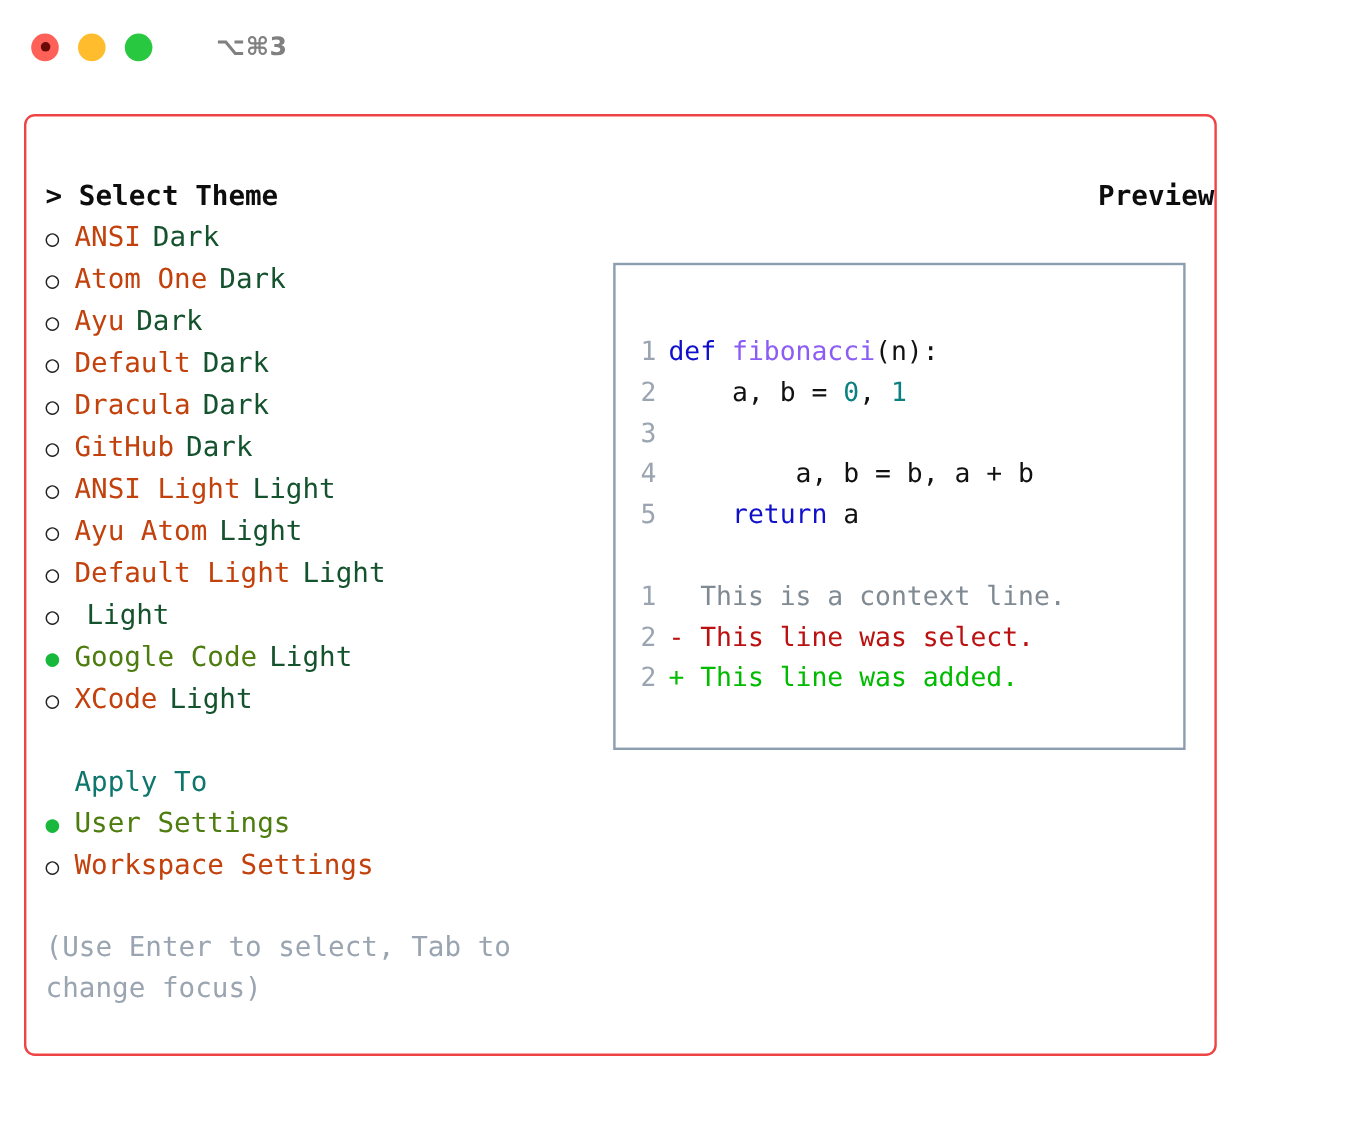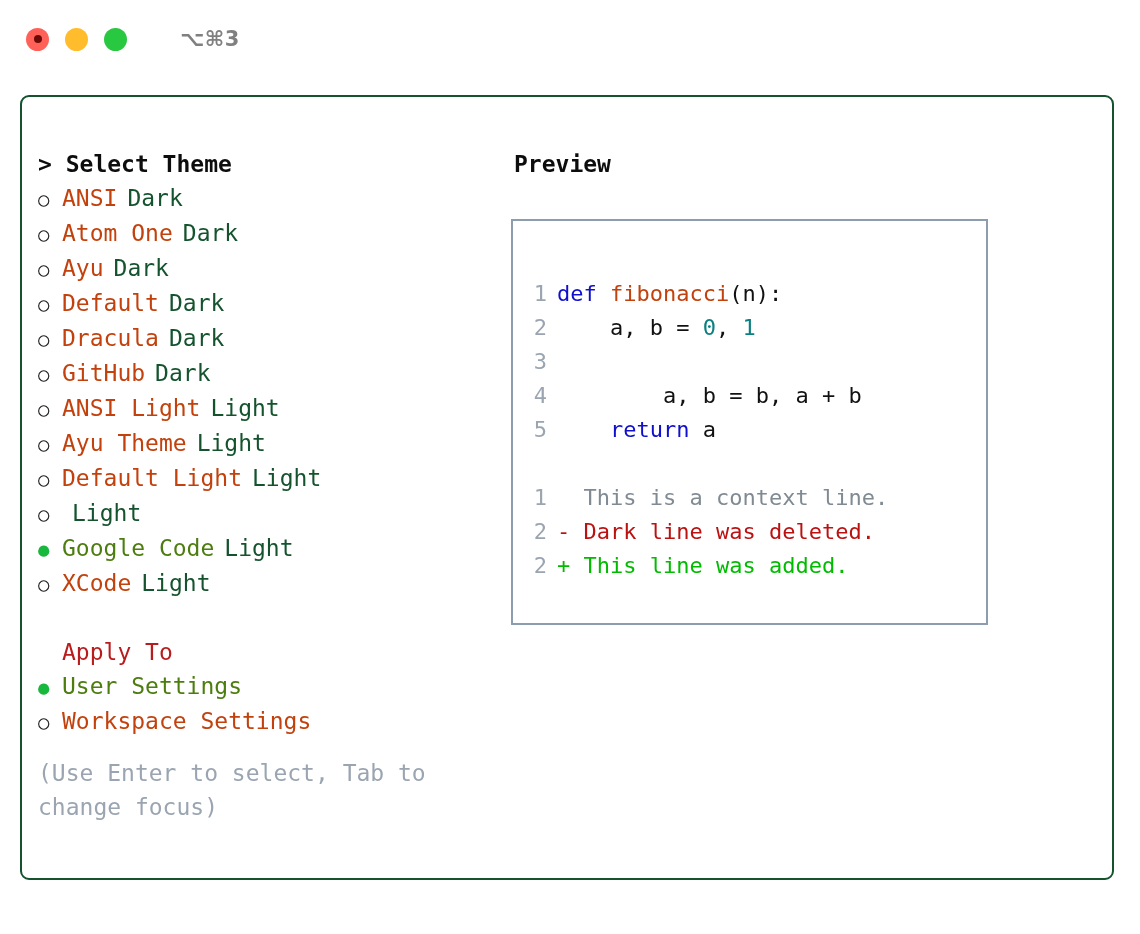--- a/index.html
+++ b/index.html
@@ -51,22 +51,22 @@
     font-weight: bold;
     color: #808080;
     letter-spacing: 0.5px;
     font-family: "DejaVu Sans", sans-serif;
   }
 
   
   .panel {
     position: absolute;
     left: 20px; top: 95px;
-    width: 1094px; height: 785px;
-    border: 2px solid #14532d;
+    width: 994px; height: 785px;
+    border: 2px solid #ef4444;
     border-radius: 9px;
     background: #ffffff;
   }
 
   .panel-inner {
     position: absolute;
     left: 0; top: 0;
     width: 100%; height: 100%;
     display: flex;
   }
@@ -77,21 +77,21 @@
     padding: 50px 0 0 16px;
   }
 
   .section-title {
     font-size: 23px;
     font-weight: bold;
     color: #0d0d0d;
     line-height: 34px;
     white-space: pre;
   }
-  .section-title.plain { font-weight: normal; color: #b91c1c; }
+  .section-title.plain { font-weight: normal; color: #0f766e; }
 
   .opt-list { margin: 0; }
   .opt {
     display: flex;
     align-items: baseline;
     font-size: 23px;
     line-height: 34px;
     white-space: pre;
   }
   .marker {
@@ -102,38 +102,39 @@
     line-height: 34px;
   }
   .marker.sel { color: #18b83c; }
   .opt-name { color: #c2410c; }
   .opt.selected .opt-name { color: #4d7c0f; }
   .opt-kind { color: #14532d; margin-left: 10px; }
 
   .spacer-block { height: 34px; }
 
   .hint {
-    margin-top: 17px;
+    margin-top: 34px;
     font-size: 23px;
     line-height: 34px;
     color: #9aa5b1;
     width: 410px;
   }
 
   
   .right-col {
     flex: 1;
     padding: 50px 0 0 9px;
   }
   .preview-label {
     font-size: 23px;
     font-weight: bold;
     color: #0d0d0d;
     line-height: 34px;
     margin-left: 3px;
+    text-align: right;
   }
 
   .code-box {
     margin-top: 38px;
     width: 477px;
     height: 406px;
     border: 2px solid #8b9daf;
     background: #ffffff;
     padding: 56px 0 0 0;
   }
@@ -147,21 +148,21 @@
   .ln {
     width: 44px;
     flex: 0 0 44px;
     text-align: right;
     color: #9aa5b1;
     padding-right: 10px;
   }
   .code-text { color: #111111; }
 
   .tok-kw  { color: #1010cc; }
-  .tok-fn  { color: #c2410c; }
+  .tok-fn  { color: #8b5cf6; }
   .tok-num { color: #0b8080; }
   .tok-pl  { color: #111111; }
 
   .gap-line { height: 34px; }
 
   .diff-ctx { color: #808a93; }
   .diff-del { color: #bb1111; }
   .diff-add { color: #00bb00; }
 </style>
 </head>
@@ -226,21 +227,21 @@
           </div>
 
           <div class="opt">
             <span class="marker">○</span>
             <span class="opt-name">ANSI Light</span>
             <span class="opt-kind">Light</span>
           </div>
 
           <div class="opt">
             <span class="marker">○</span>
-            <span class="opt-name">Ayu Theme</span>
+            <span class="opt-name">Ayu Atom</span>
             <span class="opt-kind">Light</span>
           </div>
 
           <div class="opt">
             <span class="marker">○</span>
             <span class="opt-name">Default Light</span>
             <span class="opt-kind">Light</span>
           </div>
 
           <div class="opt">
@@ -316,21 +317,21 @@
 
           <div class="gap-line"></div>
 
           <div class="code-line">
             <span class="ln">1</span>
             <span class="diff-ctx">  </span><span class="diff-ctx">This is a context line.</span>
           </div>
 
           <div class="code-line">
             <span class="ln">2</span>
-            <span class="diff-del">- </span><span class="diff-del">Dark line was deleted.</span>
+            <span class="diff-del">- </span><span class="diff-del">This line was select.</span>
           </div>
 
           <div class="code-line">
             <span class="ln">2</span>
             <span class="diff-add">+ </span><span class="diff-add">This line was added.</span>
           </div>
 
         </div>
       </div>
 

